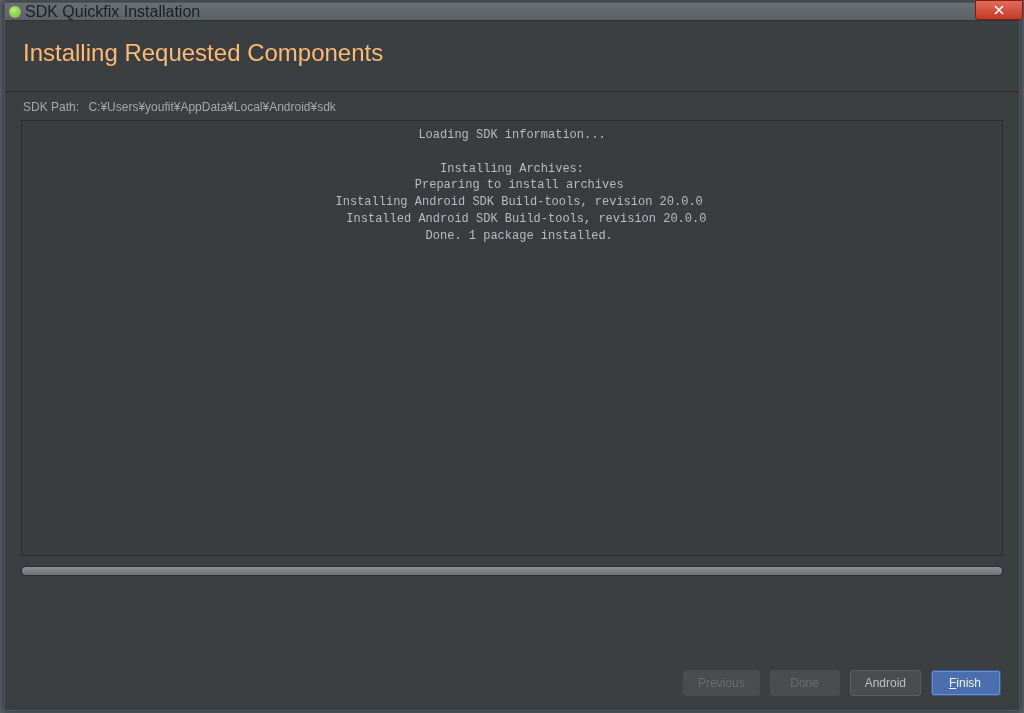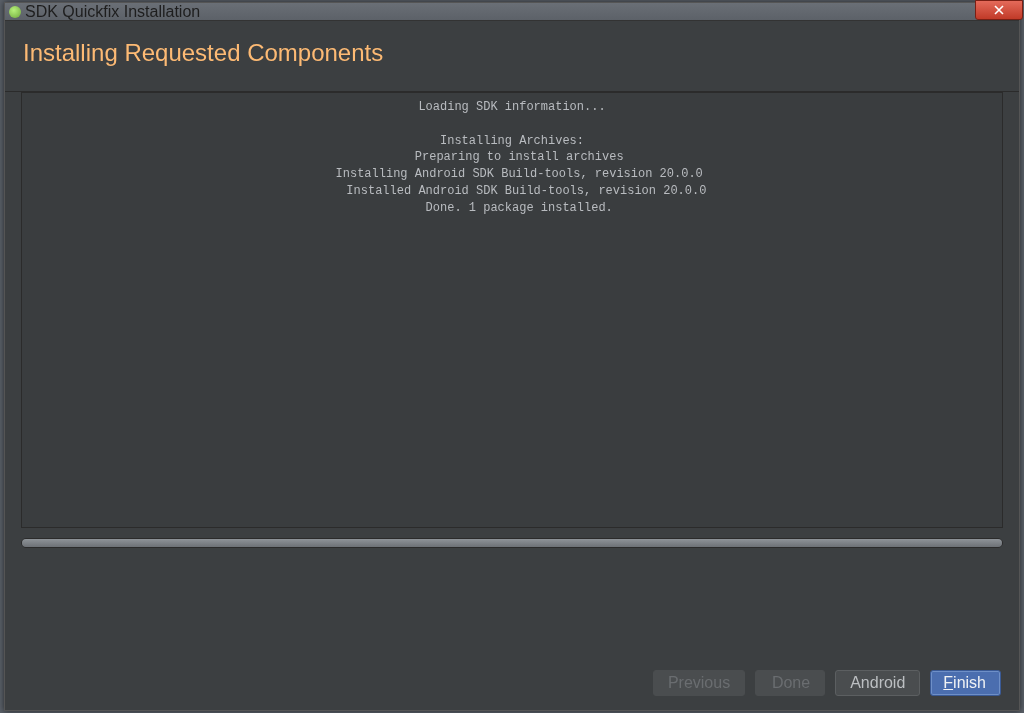--- a/index.html
+++ b/index.html
@@ -117,25 +117,25 @@
       display: flex;
       gap: 10px;
     }
     .btn {
       min-width: 70px;
       height: 26px;
       padding: 0 14px;
       background: #4a4d4f;
       border: 1px solid #5c5f61;
       color: #bcbfc2;
-      font-size: 16px;
+      font-size: 12px;
       border-radius: 3px;
       display: flex;
       align-items: center;
-      justify-content: flex-end;
+      justify-content: center;
       cursor: pointer;
     }
     .btn.disabled {
       color: #6a6d70;
       border-color: #4a4d4f;
       cursor: default;
     }
     .btn.default {
       background: #4b6eaf;
       border: 1px solid #3a5a96;
@@ -157,20 +157,24 @@
           <path d="M1 1 L9 9 M9 1 L1 9" stroke="#fff" stroke-width="1.6"></path>
         </svg>
     </div>
   </div>
 
   <div class="content">
     <div class="header">
       <h1>Installing Requested Components</h1>
     </div>
 
+    <div class="path-row">
+      <span class="label">SDK Path:</span>
+      <span>C:¥Users¥youfit¥AppData¥Local¥Android¥sdk</span>
+    </div>
 
     <div class="log-area" id="log-area">Loading SDK information...
 
 Installing Archives:
   Preparing to install archives
   Installing Android SDK Build-tools, revision 20.0.0
     Installed Android SDK Build-tools, revision 20.0.0
   Done. 1 package installed.</div>
 
     <div class="progress-wrap">

